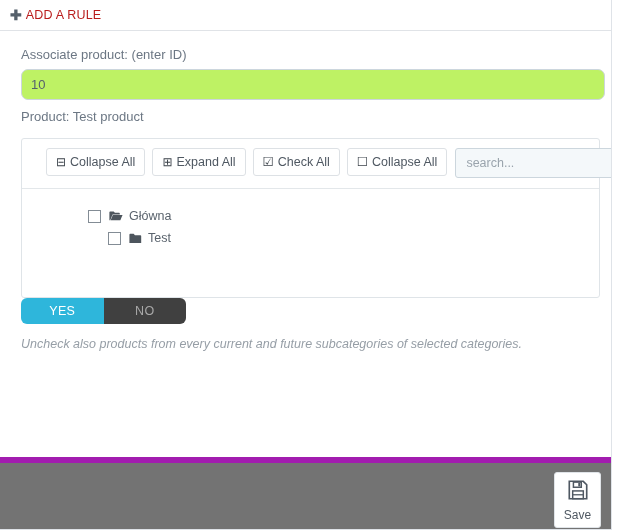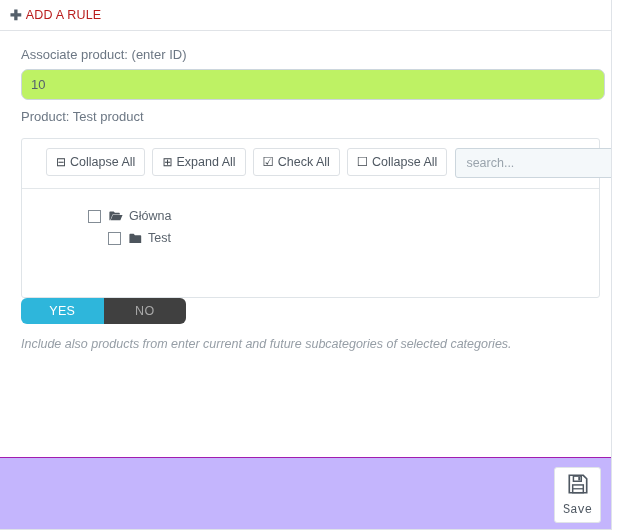--- a/index.html
+++ b/index.html
@@ -224,24 +224,23 @@
     color: #969ea6;
   }
 
   
   .panel-foot {
     position: absolute;
     left: 0;
     right: 0;
     bottom: 0;
     height: 72px;
-    background: #c4b5fd;
-    border-top: 1px solid #a21caf;
-    box-sizing: border-box;
-    font-family: Liberation Mono, monospace;
+    background: #737373;
+    border-top: 6px solid #a21caf;
+    box-sizing: border-box;
   }
   .save-btn {
     position: absolute;
     right: 10px;
     top: 9px;
     width: 45px;
     height: 54px;
     background: #ffffff;
     border: 1px solid #e0e4e8;
     border-radius: 3px;
@@ -324,21 +323,21 @@
 
       </div>
     </div>
 
 
     <div class="toggle">
       <div class="on">YES</div>
       <div class="off">NO</div>
     </div>
 
-    <div class="help-text">Include also products from enter current and future subcategories of selected categories.</div>
+    <div class="help-text">Uncheck also products from every current and future subcategories of selected categories.</div>
 
   </div>
 
   <div class="panel-foot">
     <div class="save-btn">
       <span>
         <svg width="22" height="22" viewBox="0 0 24 24" aria-hidden="true">
           <path d="M2.5 2.5 h15.2 L21.5 6.3 V21.5 H2.5 Z" fill="none" stroke="#4f5862" stroke-width="1.8"></path>
           <rect x="7" y="3.4" width="8.6" height="5.6" fill="none" stroke="#4f5862" stroke-width="1.6"></rect>
           <rect x="12.3" y="4.3" width="2.2" height="3.8" fill="#4f5862"></rect>

